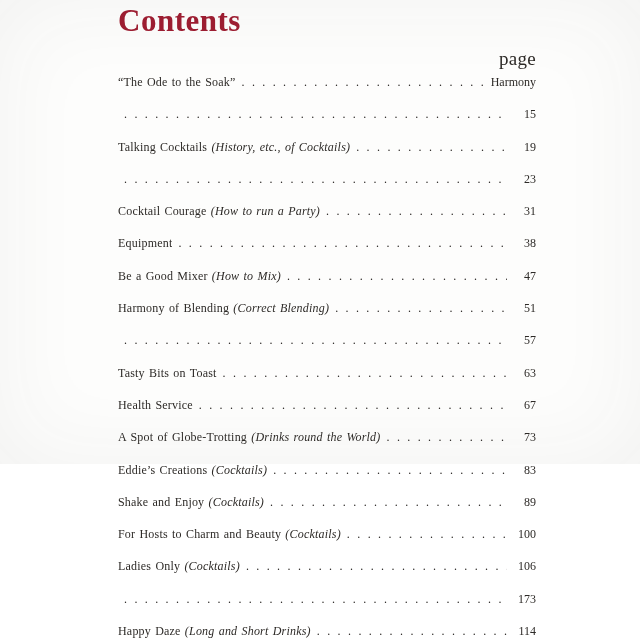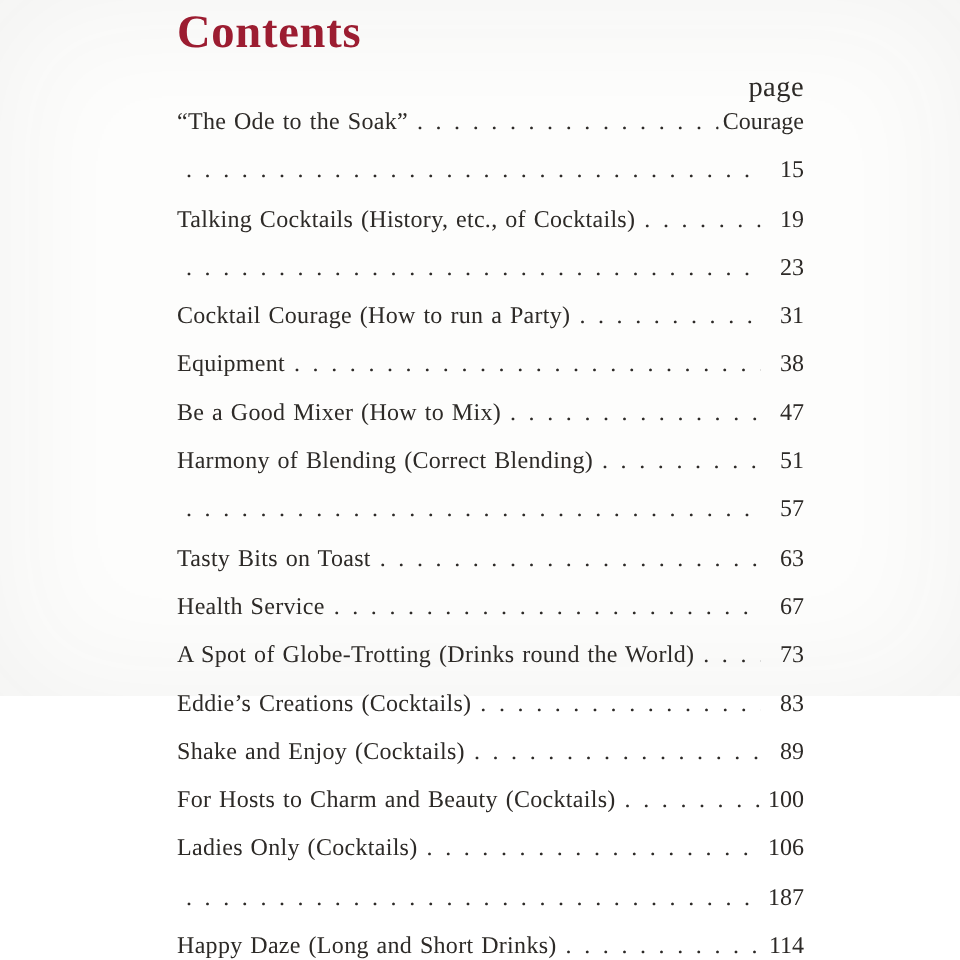--- a/index.html
+++ b/index.html
@@ -37,31 +37,31 @@
     line-height: 15px;
     margin-top: 13px;
     letter-spacing: 0.3px;
   }
   .toc-list { margin-top: 0; }
   .toc-row {
     display: flex;
     align-items: flex-start;
     height: 32.3px;
     line-height: 32.3px;
-    font-size: 16px;
+    font-size: 12px;
     white-space: nowrap;
   }
   .entry-title {
     flex: 0 1 auto;
     min-width: 0;
     overflow: hidden;
     letter-spacing: 0.2px;
     word-spacing: 1px;
   }
-  .sub { }
+  .sub { font-style: italic; }
   .leader {
     flex: 1 1000 12px;
     min-width: 0;
     overflow: hidden;
     letter-spacing: 2.2px;
     margin: 0 3px 0 6px;
   }
   .pagenum {
     flex: 0 0 auto;
     min-width: 26px;
@@ -72,21 +72,21 @@
 </head>
 <body>
 
 <div class="sheet">
   <h1 class="toc-title">Contents</h1>
   <div class="col-header">page</div>
   <div class="toc-list" id="toc-list">
   <div class="toc-row">
     <span class="entry-title"><span class="t">“The Ode to the Soak”</span></span>
     <span class="leader">. . . . . . . . . . . . . . . . . . . . . . . . . . . . . . . . . . . . . . . . . . . . . . . . . . . . . . . . . . . .</span>
-    <span class="pagenum">Courage</span>
+    <span class="pagenum">Harmony</span>
   </div>
 
   <div class="toc-row">
     <span class="leader">. . . . . . . . . . . . . . . . . . . . . . . . . . . . . . . . . . . . . . . . . . . . . . . . . . . . . . . . . . . .</span>
     <span class="pagenum">15</span>
   </div>
 
   <div class="toc-row">
     <span class="entry-title"><span class="t">Talking Cocktails</span><span class="sub"> (History, etc., of Cocktails)</span></span>
     <span class="leader">. . . . . . . . . . . . . . . . . . . . . . . . . . . . . . . . . . . . . . . . . . . . . . . . . . . . . . . . . . . .</span>
@@ -164,21 +164,21 @@
   </div>
 
   <div class="toc-row">
     <span class="entry-title"><span class="t">Ladies Only</span><span class="sub"> (Cocktails)</span></span>
     <span class="leader">. . . . . . . . . . . . . . . . . . . . . . . . . . . . . . . . . . . . . . . . . . . . . . . . . . . . . . . . . . . .</span>
     <span class="pagenum">106</span>
   </div>
 
   <div class="toc-row">
     <span class="leader">. . . . . . . . . . . . . . . . . . . . . . . . . . . . . . . . . . . . . . . . . . . . . . . . . . . . . . . . . . . .</span>
-    <span class="pagenum">187</span>
+    <span class="pagenum">173</span>
   </div>
 
   <div class="toc-row">
     <span class="entry-title"><span class="t">Happy Daze</span><span class="sub"> (Long and Short Drinks)</span></span>
     <span class="leader">. . . . . . . . . . . . . . . . . . . . . . . . . . . . . . . . . . . . . . . . . . . . . . . . . . . . . . . . . . . .</span>
     <span class="pagenum">114</span>
   </div>
 </div>
 </div>
 

